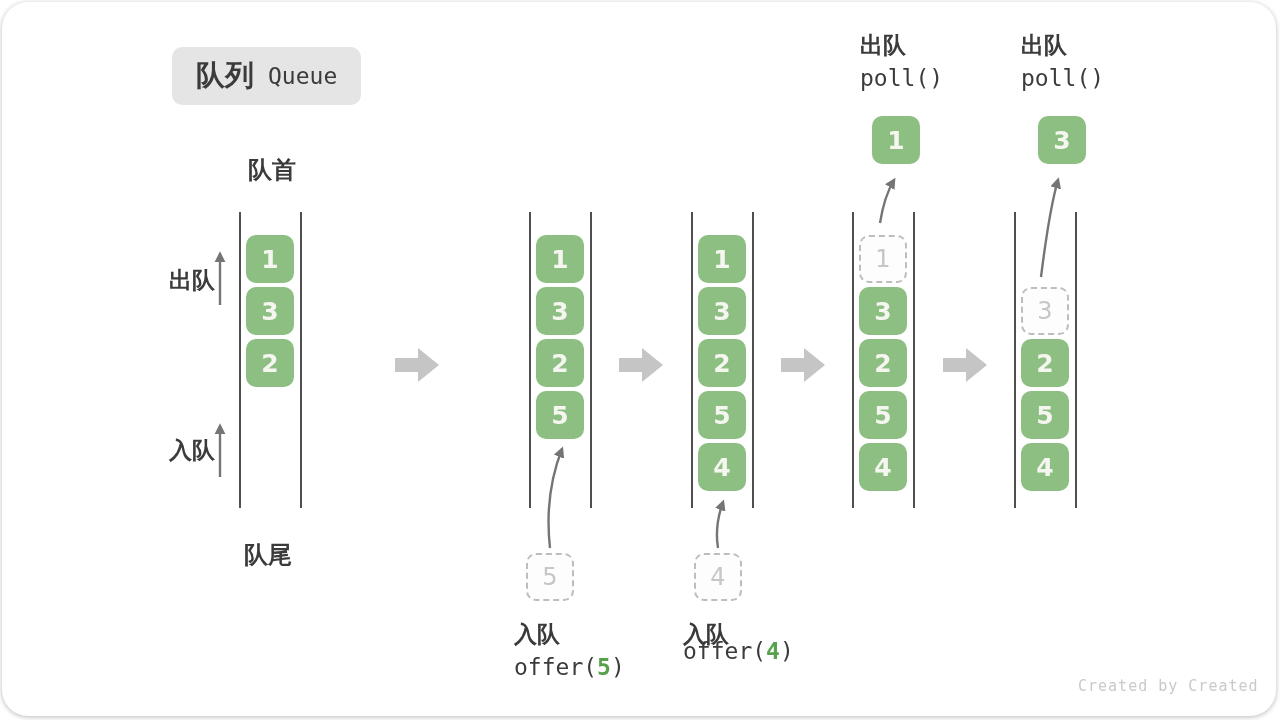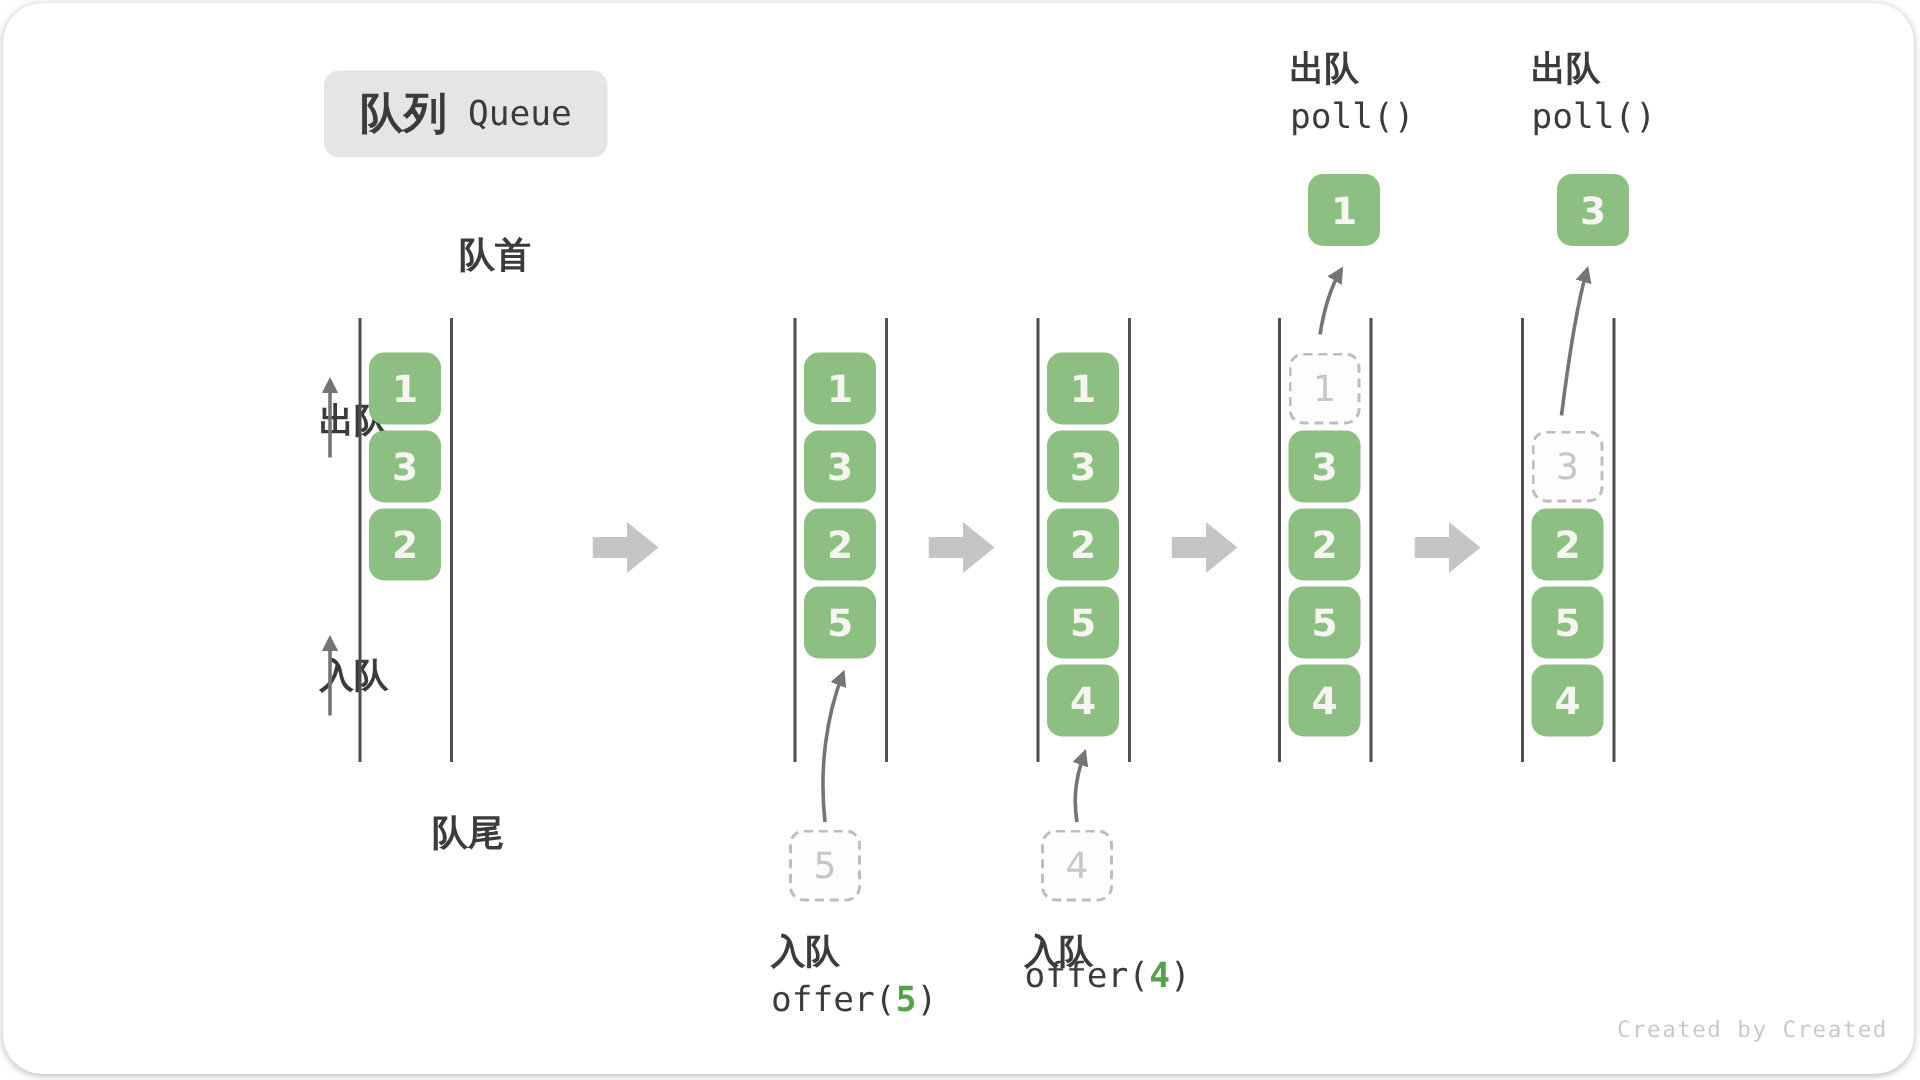--- a/index.html
+++ b/index.html
@@ -10,32 +10,32 @@
     --wall:#4f4f4f;
     --flow:#c5c5c5;
   }
   html,body{margin:0;padding:0;width:1280px;height:720px;background:#fff;overflow:hidden;}
   .canvas{
     position:absolute;left:2px;top:2px;width:1274px;height:714px;
     background:#fff;border-radius:26px;
     box-shadow:0 1px 5px rgba(0,0,0,.28);
     font-family:"Liberation Sans",sans-serif;
   }
-  .abs{position:absolute;margin-left:44px;}
+  .abs{position:absolute;}
   
   .badge{
     left:170px;top:45px;height:58px;padding:0 24px;
     background:#e5e5e5;border-radius:10px;
     display:flex;align-items:center;gap:14px;
   }
   .badge .zh{font-size:29px;font-weight:700;color:var(--ink);}
   .badge .en{font-family:"DejaVu Sans Mono",monospace;font-size:23px;color:var(--ink);}
   
   .cjk{color:var(--ink);font-weight:700;font-size:24px;white-space:nowrap;}
-  .lbl-front{left:260px;top:152px;}
+  .lbl-front{left:246px;top:152px;}
   .lbl-rear{left:242px;top:537px;}
   .lbl-dequeue-side{left:167px;top:263px;font-size:23px;}
   .lbl-enqueue-side{left:167px;top:433px;font-size:23px;}
   
   .wall{position:absolute;top:210px;height:296px;width:2px;background:var(--wall);}
   .cell{
     position:absolute;width:48px;height:48px;border-radius:10px;
     display:flex;align-items:center;justify-content:center;box-sizing:border-box;
   }
   .cell.solid{background:var(--green);color:#f4f6ef;font:700 25px "DejaVu Sans",sans-serif;}

